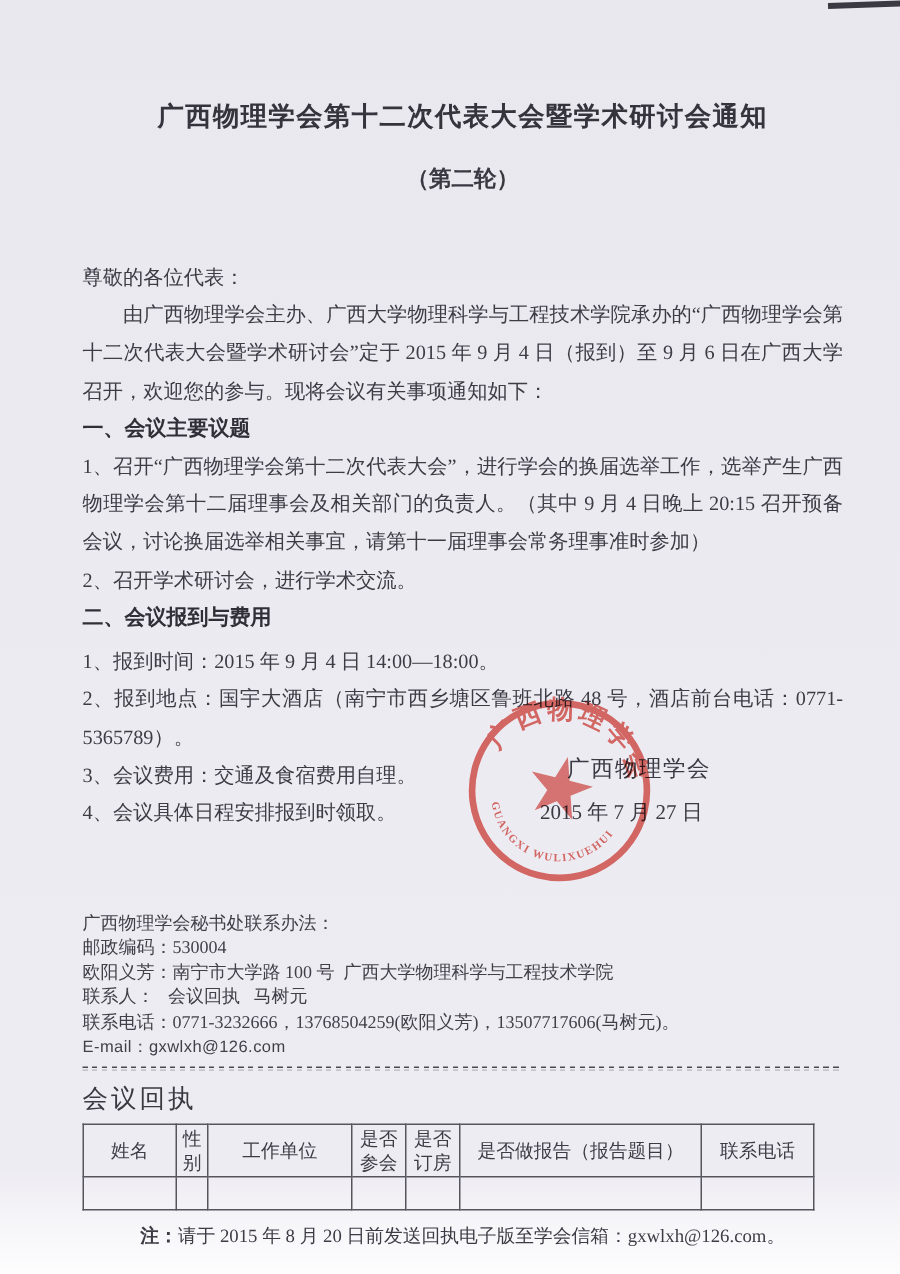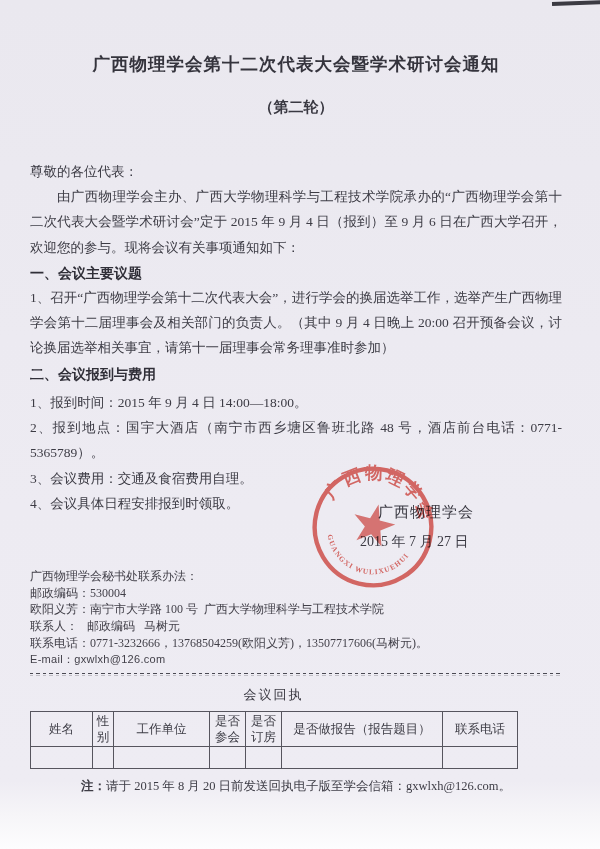--- a/index.html
+++ b/index.html
@@ -8,21 +8,21 @@
     width:600px;height:849px;
     background:linear-gradient(180deg,#eae8ef 0%,#edebf2 60%,#eeecf3 92%,#f6f5f8 96%,#fdfdfe 100%);
     font-family:"Liberation Serif","DejaVu Serif",serif;
     color:#3d3c45;
     overflow:hidden;
   }
   .corner-mark{
     position:absolute;top:1px;right:-8px;width:56px;height:4px;
     background:#3b3a42;transform:rotate(-2deg);
   }
-  .content{padding:52px 38px 0 30px;}
+  .content{padding:52px 38px 0 55px;margin-top:13px;}
   .doc-title{
     text-align:center;font-size:17.5px;font-weight:bold;color:#35343d;
     letter-spacing:1px;line-height:24px;margin:0;
   }
   .doc-subtitle{
     text-align:center;font-size:15px;font-weight:bold;color:#3a3942;
     line-height:22px;margin-top:20px;
   }
   .salutation{font-size:13.5px;line-height:25px;margin-top:41px;}
   .intro{font-size:13.5px;line-height:25.3px;text-indent:2em;margin:0;text-align:justify;}
@@ -46,21 +46,21 @@
   .contact{font-size:12px;line-height:16.6px;color:#413f48;}
   .contact .c-line{white-space:pre;}
   .contact .email{font-family:Liberation Sans, sans-serif;font-size:11px;letter-spacing:.3px;}
   .dashed-sep{
     height:3px;margin-top:5px;
     background:
       repeating-linear-gradient(90deg,#4a4952 0 3.5px,transparent 3.5px 6.5px) 0 0/100% 1.4px no-repeat,
       repeating-linear-gradient(90deg,rgba(74,73,82,.35) 0 3.5px,transparent 3.5px 6.5px) 0 2.2px/100% .8px no-repeat;
   }
   .receipt-title{
-    width:487px;text-align:center;font-size:13px;color:#3a3942;
+    width:487px;text-align:left;font-size:17px;color:#3a3942;
     line-height:20px;margin-top:9px;letter-spacing:2px;
   }
   table.receipt{
     border-collapse:collapse;margin-top:6px;width:487px;table-layout:fixed;
   }
   table.receipt th,table.receipt td{
     border:1.2px solid #56555e;font-weight:normal;font-size:12.5px;color:#3d3c45;
     text-align:center;vertical-align:middle;padding:1px 2px;line-height:16px;
   }
   table.receipt th{height:30px;}
@@ -78,35 +78,36 @@
 
   <div class="content">
 
     <div class="doc-title">广西物理学会第十二次代表大会暨学术研讨会通知</div>
     <div class="doc-subtitle">（第二轮）</div>
 
     <div class="salutation">尊敬的各位代表：</div>
     <p class="intro">由广西物理学会主办、广西大学物理科学与工程技术学院承办的“广西物理学会第十二次代表大会暨学术研讨会”定于 2015 年 9 月 4 日（报到）至 9 月 6 日在广西大学召开，欢迎您的参与。现将会议有关事项通知如下：</p>
 
     <div class="sec-heading">一、会议主要议题</div>
-    <div class="item-list">1、召开“广西物理学会第十二次代表大会”，进行学会的换届选举工作，选举产生广西物理学会第十二届理事会及相关部门的负责人。（其中 9 月 4 日晚上 20:00 召开预备会议，讨论换届选举相关事宜，请第十一届理事会常务理事准时参加）</div>
+    <div class="item-list">1、召开“广西物理学会第十二次代表大会”，进行学会的换届选举工作，选举产生广西物理学会第十二届理事会及相关部门的负责人。（其中 9 月 4 日晚上 20:15 召开预备会议，讨论换届选举相关事宜，请第十一届理事会常务理事准时参加）</div>
+    <div class="item-list">2、召开学术研讨会，进行学术交流。</div>
 
     <div class="sec-heading">二、会议报到与费用</div>
     <div class="item-list mt">1、报到时间：2015 年 9 月 4 日 14:00—18:00。</div>
     <div class="item-list">2、报到地点：国宇大酒店（南宁市西乡塘区鲁班北路 48 号，酒店前台电话：0771-5365789）。</div>
     <div class="item-list">3、会议费用：交通及食宿费用自理。</div>
     <div class="item-list">4、会议具体日程安排报到时领取。</div>
 
     <div class="sign-spacer"></div>
 
     <div class="contact">
       <div class="c-line">广西物理学会秘书处联系办法：</div>
       <div class="c-line">邮政编码：530004</div>
       <div class="c-line">欧阳义芳：南宁市大学路 100 号  广西大学物理科学与工程技术学院</div>
-      <div class="c-line">联系人：   邮政编码   马树元</div>
+      <div class="c-line">联系人：   会议回执   马树元</div>
       <div class="c-line">联系电话：0771-3232666，13768504259(欧阳义芳)，13507717606(马树元)。</div>
       <div class="c-line email">E-mail：gxwlxh@126.com</div>
     </div>
 
     <div class="dashed-sep"></div>
 
     <div class="receipt-title">会议回执</div>
 
     <table class="receipt">
       <colgroup>

